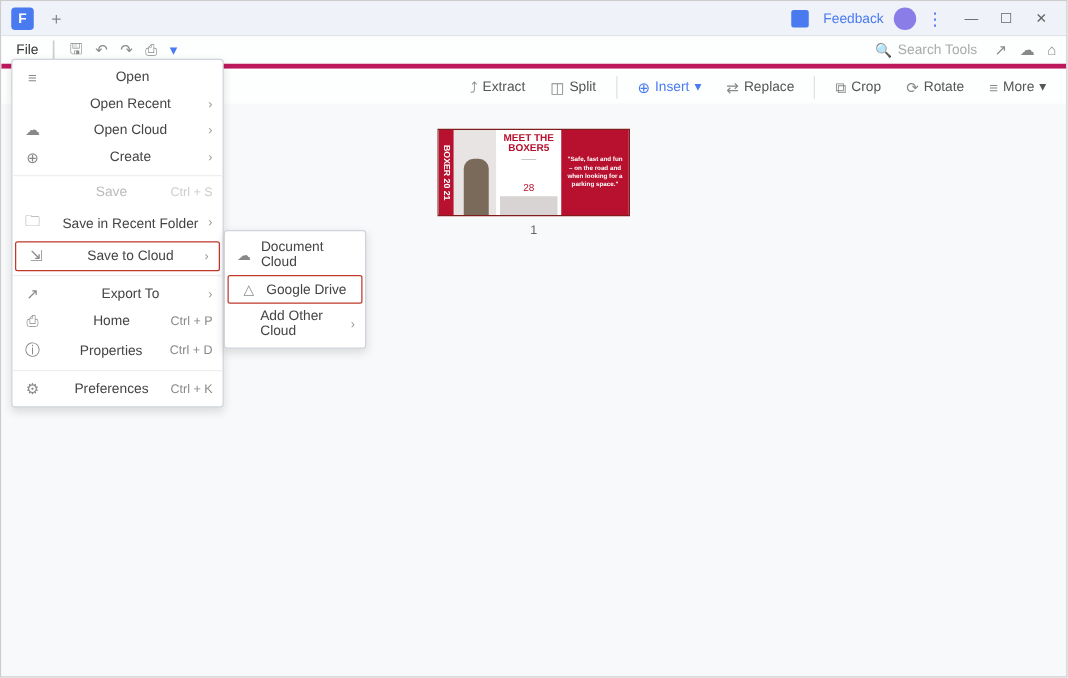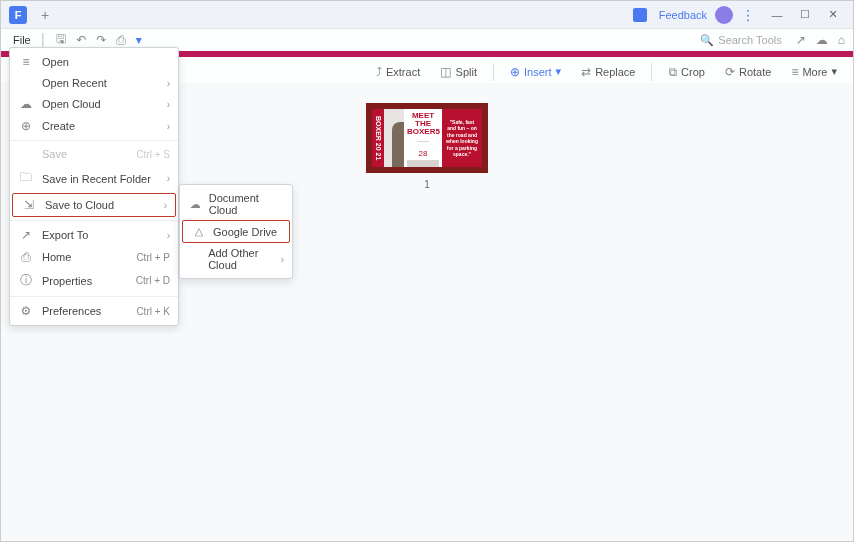--- a/index.html
+++ b/index.html
@@ -11,61 +11,61 @@
 .tab-close { margin-left: 20px; color: #888; font-size: 12px; cursor: pointer; }
 .new-tab { margin-left: 8px; color: #888; font-size: 14px; cursor: pointer; }
 .titlebar-right { margin-left: auto; display: flex; align-items: center; gap: 8px; padding-right: 6px; }
 .feedback { display: flex; align-items: center; gap: 12px; font-size: 11px; color: #4a7af0; }
 .feedback-icon { width: 14px; height: 14px; background: #4a7af0; border-radius: 2px; }
 .avatar { width: 18px; height: 18px; background: #8b7de8; border-radius: 50%; }
 .win-btns { display: flex; gap: 0; }
 .win-btn { width: 28px; height: 22px; display: flex; align-items: center; justify-content: center; color: #666; font-size: 11px; cursor: pointer; }
 .kebab { color: #4a7af0; font-size: 14px; cursor: pointer; }
 
-.menubar { height: 24px; background: #fdfefe; display: flex; align-items: center; padding: 11px 8px; border-bottom: 6px solid #be185d; }
+.menubar { height: 24px; background: #fdfefe; display: flex; align-items: center; padding: 11px 8px; border-bottom: 4px solid #be185d; }
 .file-btn { font-size: 11px; color: #333; cursor: pointer; padding: 0 4px; }
 .mb-sep { color: #ccc; margin: 0 6px; }
 .qa-icon { color: #888; margin: 0 5px; font-size: 12px; cursor: pointer; }
 .qa-icon.blue { color: #4a7af0; }
 .main-tabs { margin-left: auto; margin-right: auto; display: flex; gap: 18px; position: absolute; left: 250px; }
 .main-tab { font-size: 11px; color: #333; cursor: pointer; padding: 4px 0; }
 .main-tab.active { color: #4a7af0; border-bottom: 2px solid #4a7af0; }
 .search-tools { margin-left: auto; display: flex; align-items: center; gap: 4px; font-size: 11px; color: #aaa; }
 .mb-right-icons { display: flex; gap: 10px; margin-left: 14px; color: #888; font-size: 12px; }
 
 .toolbar { height: 30px; background: #fdfefe; display: flex; align-items: center; padding: 0 8px; border-bottom: 1px solid #eee; gap: 6px; }
 .tb-select { font-size: 11px; color: #555; border: 1px solid #ddd; padding: 2px 6px; border-radius: 3px; background: #fff; }
 .tb-btn { display: flex; align-items: center; gap: 4px; font-size: 11px; color: #555; padding: 3px 8px; cursor: pointer; }
 .tb-btn.blue { color: #4a7af0; }
 .tb-icon { font-size: 12px; color: #888; }
 .tb-sep { width: 1px; height: 18px; background: #e0e0e0; margin: 0 4px; }
 
 .canvas { position: absolute; top: 82px; left: 0; right: 0; bottom: 0; background: #f8f9fa; display: flex; justify-content: center; padding-top: 20px; }
 .thumb-wrap { text-align: center; }
-.thumb { width: 122px; height: 70px; border: 6px solid #7f1d1d; display: flex; background: #fff; }
+.thumb { width: 154px; height: 70px; border: 1px solid #7f1d1d; display: flex; background: #fff; }
 .thumb-panel { flex: 1; position: relative; overflow: hidden; font-size: 6px; }
 .tp1 { background: linear-gradient(#ebe9e9,#dcd8d8); display: flex; }
 .tp1-left { width: 12px; background: #b8102f; color: #fff; writing-mode: vertical-rl; text-align: center; font-size: 7px; font-weight: bold; display: flex; align-items: center; justify-content: center; }
 .tp1-body { flex: 1; background: #e8e4e4; position: relative; }
 .tp1-person { position: absolute; bottom: 0; left: 8px; width: 20px; height: 45px; background: #7a6a5a; border-radius: 8px 8px 0 0; }
 .tp2 { background: #fff; padding: 3px; }
 .tp2-title { color: #b8102f; font-weight: 900; font-size: 8px; line-height: 1; }
 .tp2-sub { color: #666; font-size: 4px; margin-top: 2px; }
-.tp2-num { color: #b8102f; font-size: 8px; font-weight: normal; margin-top: 6px; }
+.tp2-num { color: #b8102f; font-size: 8px; font-weight: normal; margin-top: 16px; }
 .tp2-img { height: 20px; background: #d8d4d4; margin-top: 2px; }
 .tp3 { background: #b8102f; color: #fff; padding: 4px; display: flex; flex-direction: column; justify-content: center; }
 .tp3-txt { font-size: 5px; font-weight: bold; line-height: 1.3; }
 .thumb-label { font-size: 10px; color: #666; margin-top: 6px; }
 
 .file-menu { position: absolute; top: 46px; left: 8px; width: 170px; background: #fff; border: 1px solid #d0d4da; border-radius: 3px; box-shadow: 0 3px 8px rgba(0,0,0,0.12); z-index: 10; padding: 3px 0; }
 .fm-item { display: flex; align-items: center; padding: 4px 8px; font-size: 11px; color: #444; cursor: pointer; }
 .fm-item.disabled { color: #bbb; }
 .fm-item.highlight { border: 1px solid #c0392b; margin: 0 2px; border-radius: 2px; }
 .fm-icon { width: 16px; text-align: center; color: #888; margin-right: 8px; font-size: 12px; }
-.fm-text { flex: 1; }
+.fm-text { flex: 1; text-align: center; }
 .fm-shortcut { font-size: 10px; color: #888; }
 .fm-item.disabled .fm-shortcut { color: #ccc; }
 .fm-arrow { color: #999; font-size: 10px; }
 .fm-sep { height: 1px; background: #eee; margin: 3px 0; }
 
 .submenu { position: absolute; top: 183px; left: 178px; width: 114px; background: #fff; border: 1px solid #d0d4da; border-radius: 3px; box-shadow: 0 3px 8px rgba(0,0,0,0.12); z-index: 11; padding: 3px 0; }
 .sm-item { display: flex; align-items: center; padding: 4px 8px; font-size: 11px; color: #444; cursor: pointer; }
 .sm-item.highlight { border: 1px solid #c0392b; margin: 0 2px; border-radius: 2px; }
 .sm-icon { width: 16px; text-align: center; color: #888; margin-right: 6px; font-size: 11px; }
 .sm-arrow { margin-left: auto; color: #999; font-size: 10px; }

